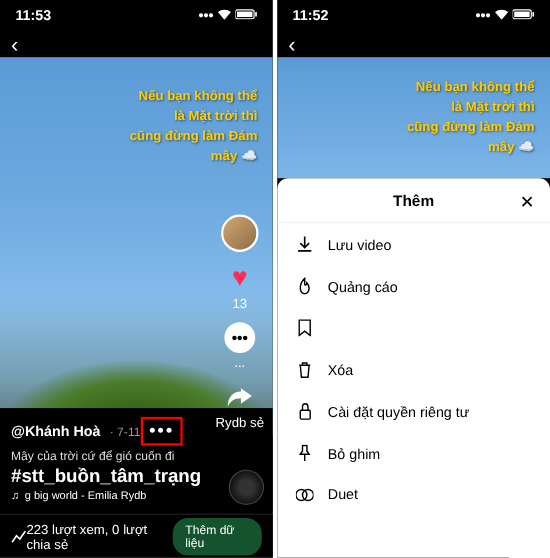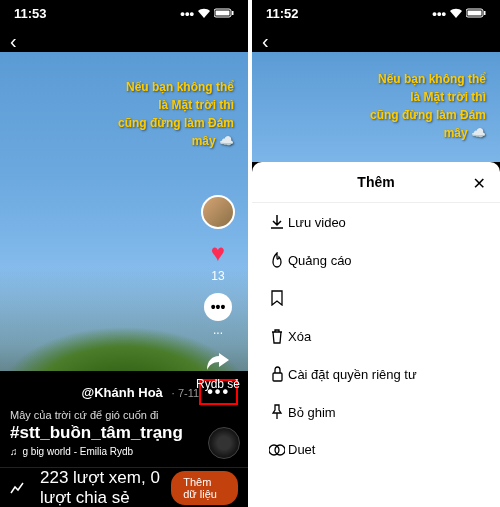--- a/index.html
+++ b/index.html
@@ -12,39 +12,39 @@
 .photo-area::after{content:"";position:absolute;bottom:0;left:0;right:0;height:130px;background:radial-gradient(ellipse 180px 100px at 50% 100%,#2d5016 0%,#3a6b1c 30%,#4a7c2a 50%,transparent 70%),linear-gradient(180deg,transparent 0%,rgba(40,60,20,0.3) 60%,rgba(30,45,15,0.6) 100%)}
 .overlay-text{position:absolute;top:78px;right:14px;color:#ffcc00;font-size:12px;font-weight:700;text-align:right;text-shadow:1px 1px 2px rgba(0,0,0,0.5);line-height:1.5;z-index:5}
 .side-actions{position:absolute;right:8px;top:195px;display:flex;flex-direction:column;align-items:center;gap:10px;z-index:5}
 .avatar{width:34px;height:34px;border-radius:50%;background:linear-gradient(135deg,#d4a574,#8b6f47);border:2px solid #fff}
 .action-icon{display:flex;flex-direction:column;align-items:center;gap:2px}
 .heart{width:28px;height:28px;display:flex;align-items:center;justify-content:center;font-size:24px;color:#ff2d55}
 .dots-icon{width:28px;height:28px;background:#fff;border-radius:50%;display:flex;align-items:center;justify-content:center;color:#000;font-size:14px;font-weight:bold}
 .share-icon{width:28px;height:28px;display:flex;align-items:center;justify-content:center;color:#fff;font-size:20px}
 .action-label{font-size:12px;color:#fff}
 .bottom-info{position:absolute;bottom:42px;left:0;right:0;padding:8px 10px;background:#000}
-.user-row{display:flex;align-items:center;justify-content:flex-end;margin-bottom:4px}
+.user-row{display:flex;align-items:center;justify-content:flex-start;margin-bottom:4px}
 .username{font-size:13px;font-weight:600}
 .date{font-size:11px;color:#999;margin-left:4px}
 .more-box{border:2px solid #ff0000;padding:2px 6px;font-size:16px;font-weight:bold;letter-spacing:2px}
 .caption{font-size:11px;color:#ddd;margin-bottom:2px}
 .hashtag{font-size:17px;font-weight:600;margin-bottom:3px}
 .music-row{display:flex;align-items:center;gap:5px;font-size:10px}
 .music-disc{position:absolute;right:8px;bottom:48px;width:32px;height:32px;border-radius:50%;background:radial-gradient(circle,#333 30%,#1a1a1a 60%,#000 100%);border:1px solid #444}
 .stats-bar{position:absolute;bottom:0;left:0;right:0;height:40px;display:flex;align-items:center;justify-content:space-between;padding:0 10px;background:#000;border-top:1px solid #222}
-.stats-text{font-size:17px;display:flex;align-items:center;gap:16px}
-.add-data-btn{background:#c2410c;border-radius:14px;padding:5px 12px;font-size:11px}
+.stats-text{font-size:12px;display:flex;align-items:center;gap:0}
+.add-data-btn{background:#14532d;border-radius:14px;padding:5px 12px;font-size:11px}
 
 .photo-area2{position:absolute;top:52px;left:0;right:0;height:110px;background:linear-gradient(180deg,#5b9bd5 0%,#7cb5e8 100%)}
 .sheet{position:absolute;top:162px;left:0;right:0;bottom:0;background:#fff;color:#000;border-radius:10px 10px 0 0}
 .sheet-header{display:flex;justify-content:center;padding:12px;position:relative;border-bottom:0.5px solid #eee}
 .sheet-title{font-size:14px;font-weight:600}
 .sheet-close{position:absolute;right:14px;font-size:16px}
 .sheet-list{display:flex;flex-direction:column}
-.sheet-item{display:flex;align-items:center;gap:2px;padding:11px 16px;font-size:13px}
+.sheet-item{display:flex;align-items:center;gap:12px;padding:11px 16px;font-size:13px}
 .sheet-item-icon{width:18px;display:flex;justify-content:center;color:#333;font-size:15px}
 .highlight{border:2px solid #ff0000}
 svg{display:block}
 </style>
 </head>
 <body>
 
 <div class="screen">
   <div class="status-bar">
     <span>11:53</span>

